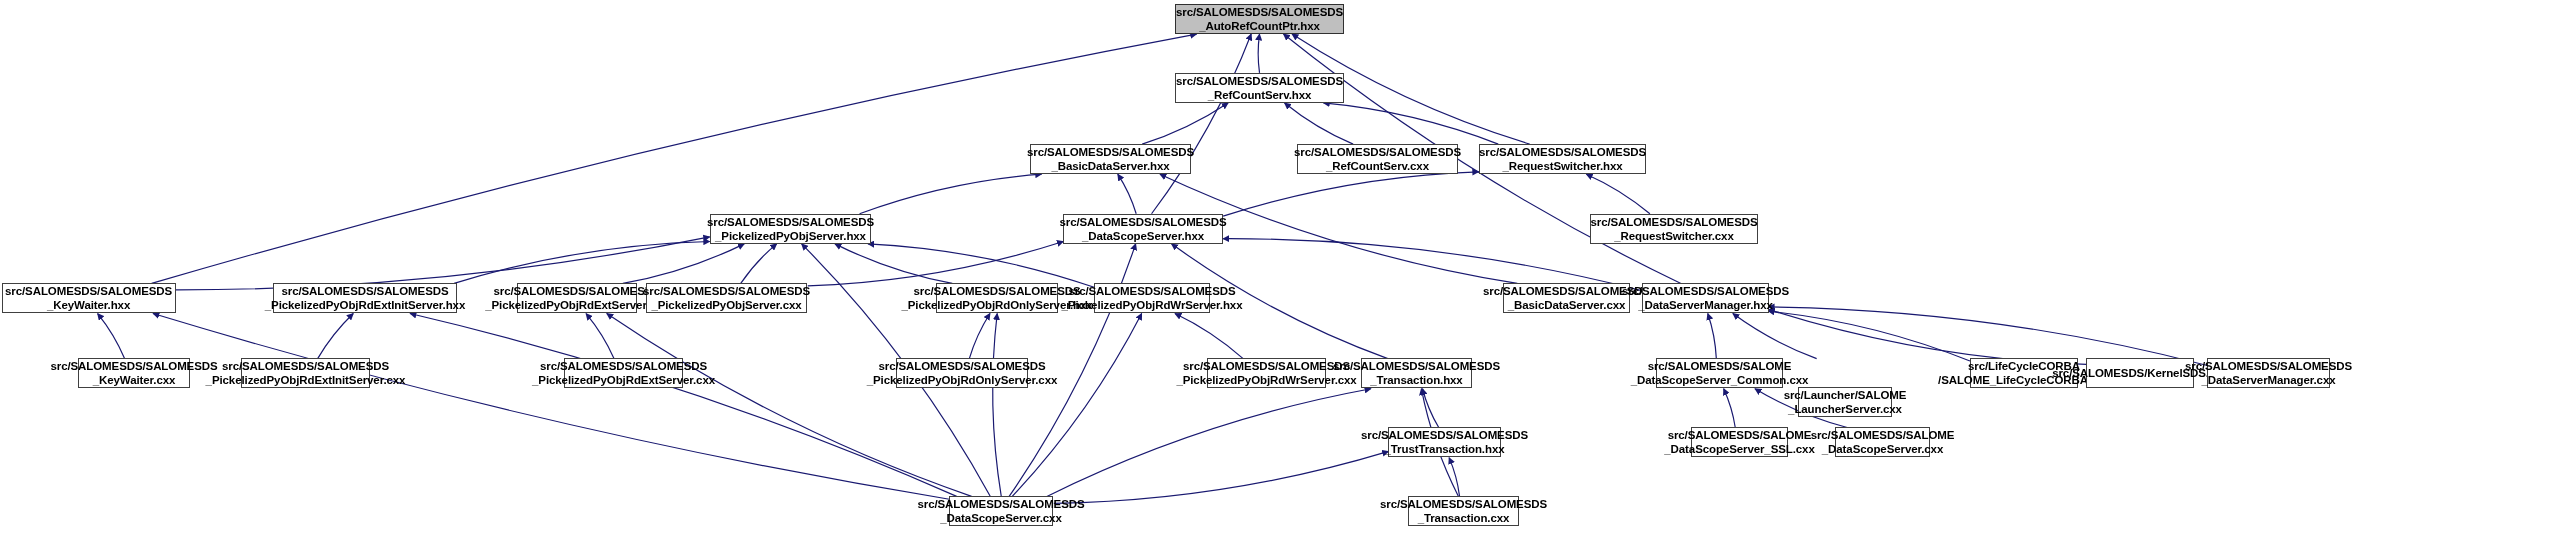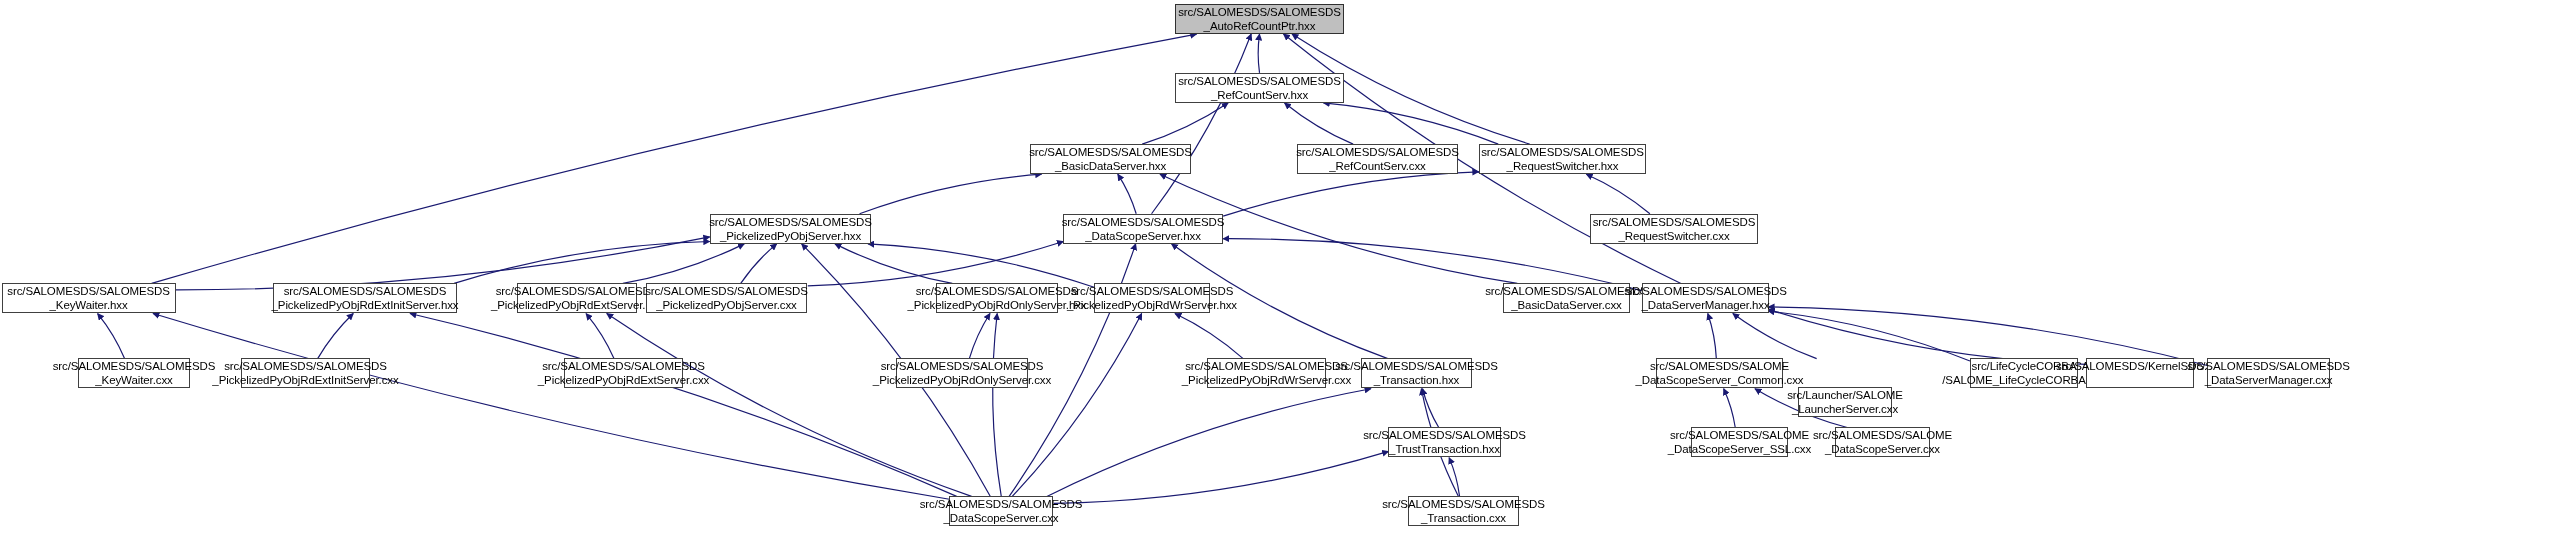--- a/index.html
+++ b/index.html
@@ -8,27 +8,28 @@
   svg#edges{position:absolute;left:0;top:0;width:2576px;height:536px;}
   .gnode{
     position:absolute;
     box-sizing:border-box;
     border:0.8px solid #404040;
     background:#ffffff;
     color:#000000;
     display:flex;
     flex-direction:column;
     align-items:center;
-    justify-content:space-between;
+    justify-content:center;
     text-align:center;
     font-size:11.5px;
     line-height:14.2px;
     letter-spacing:-0.1px;
     white-space:pre;
     z-index:5;
+    font-weight:bold;
   }
   .gnode.root{background:#bfbfbf;border-color:#303030;}
   .gnode .l1,.gnode .l2{display:block;}
 </style>
 </head>
 <body>
 
 <div id="graph-root">
   <svg id="edges" viewBox="0 0 3256 677" preserveAspectRatio="none">
       <defs>

